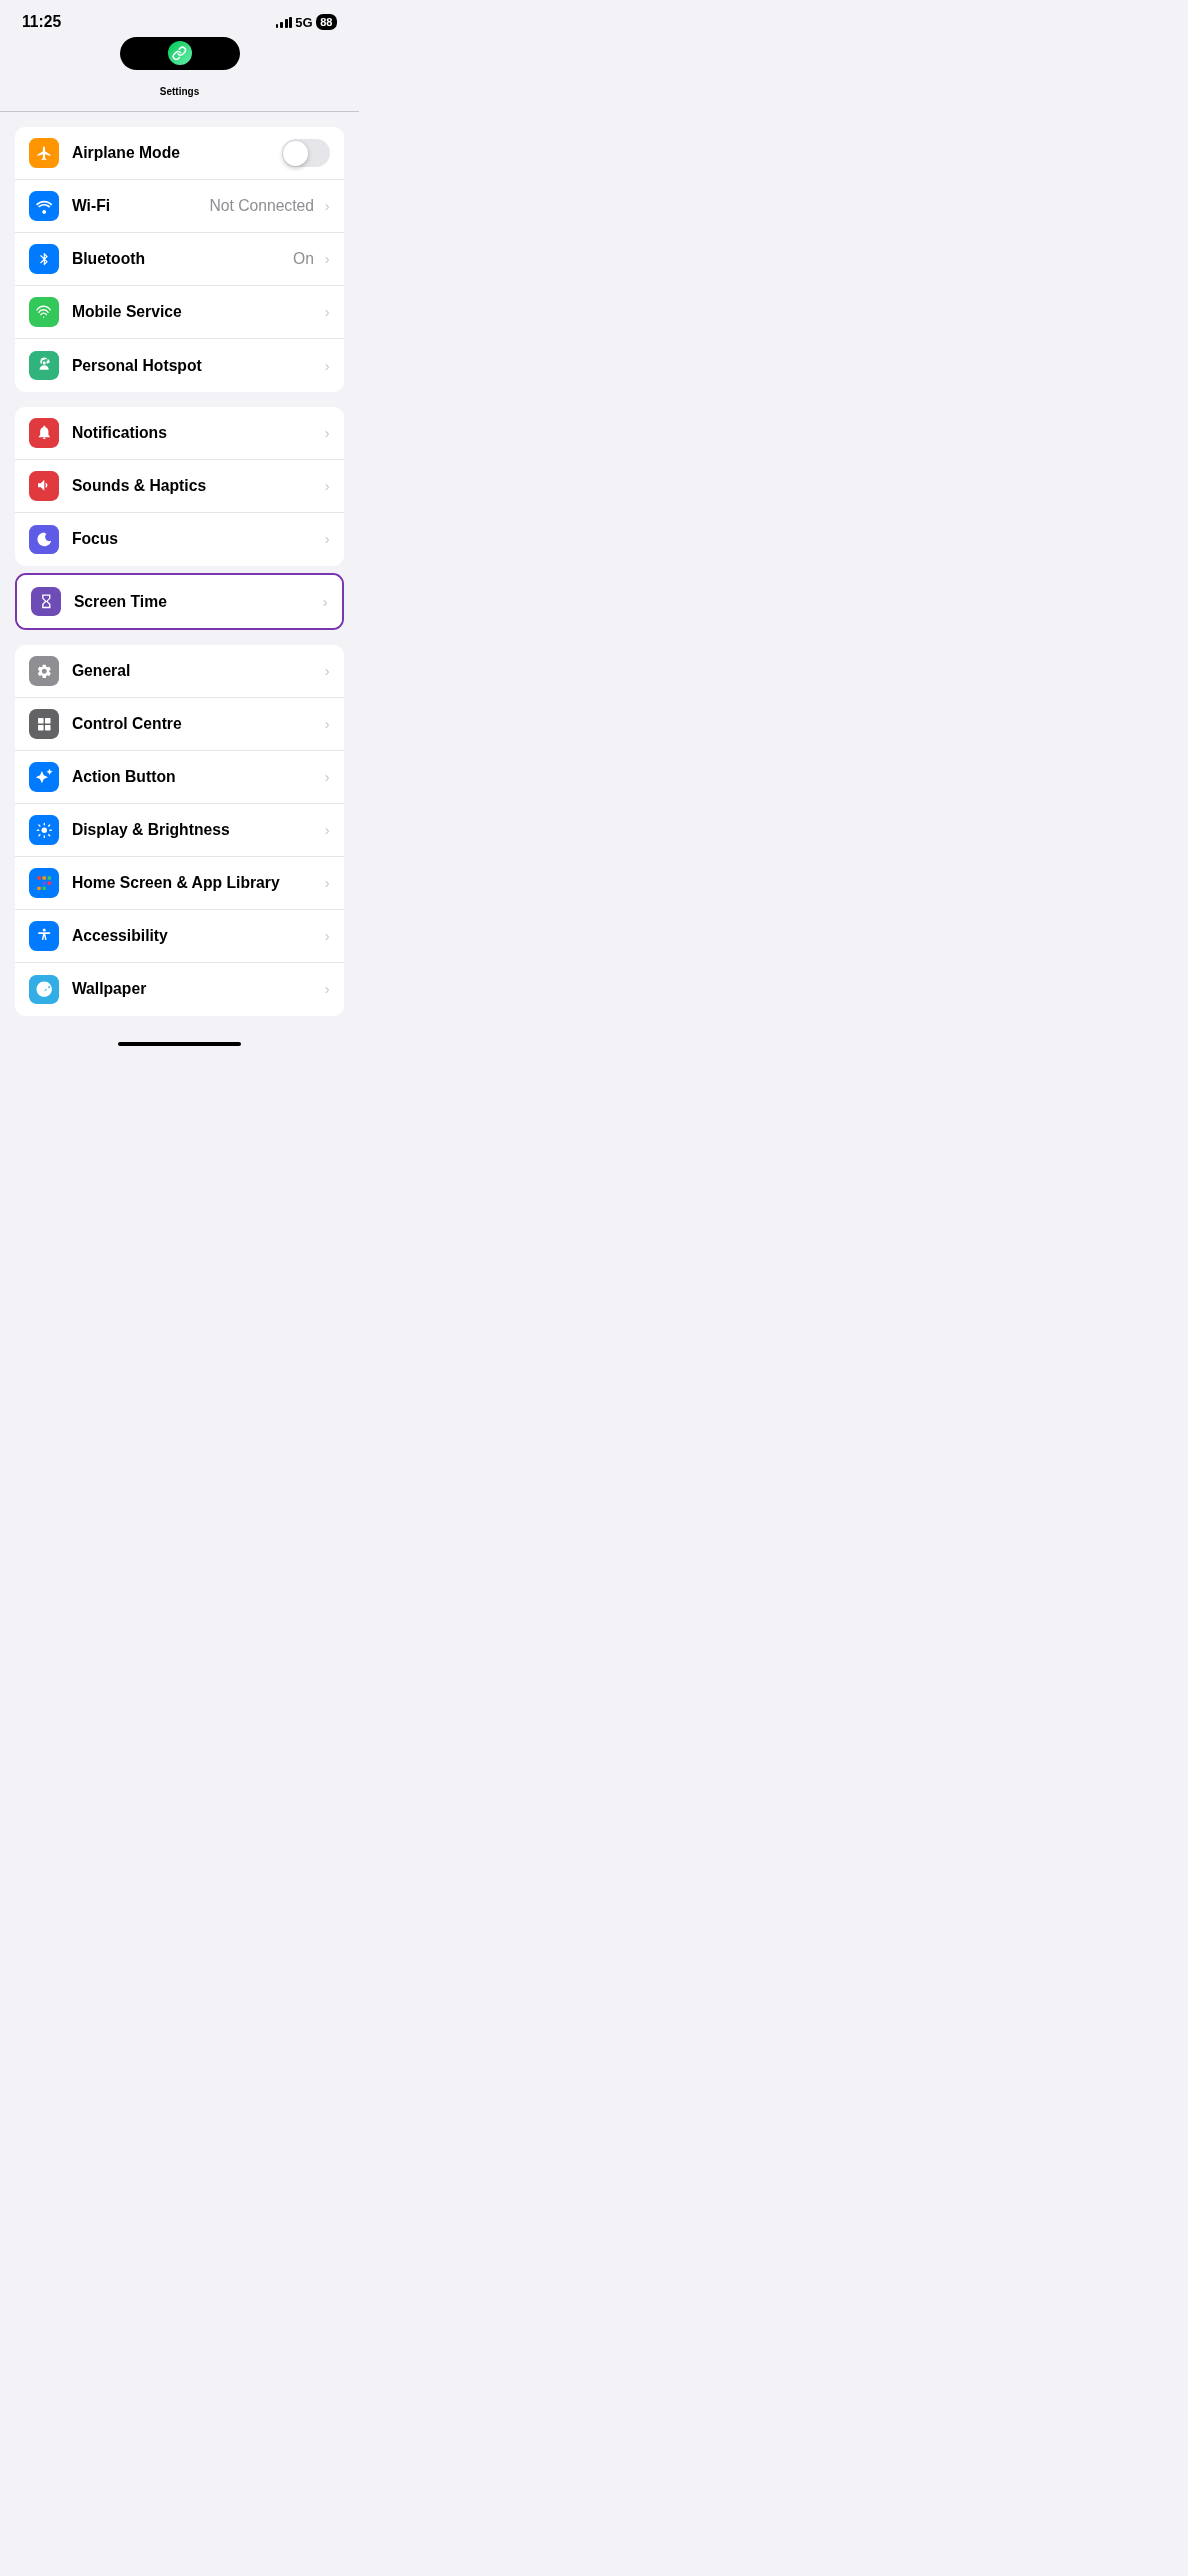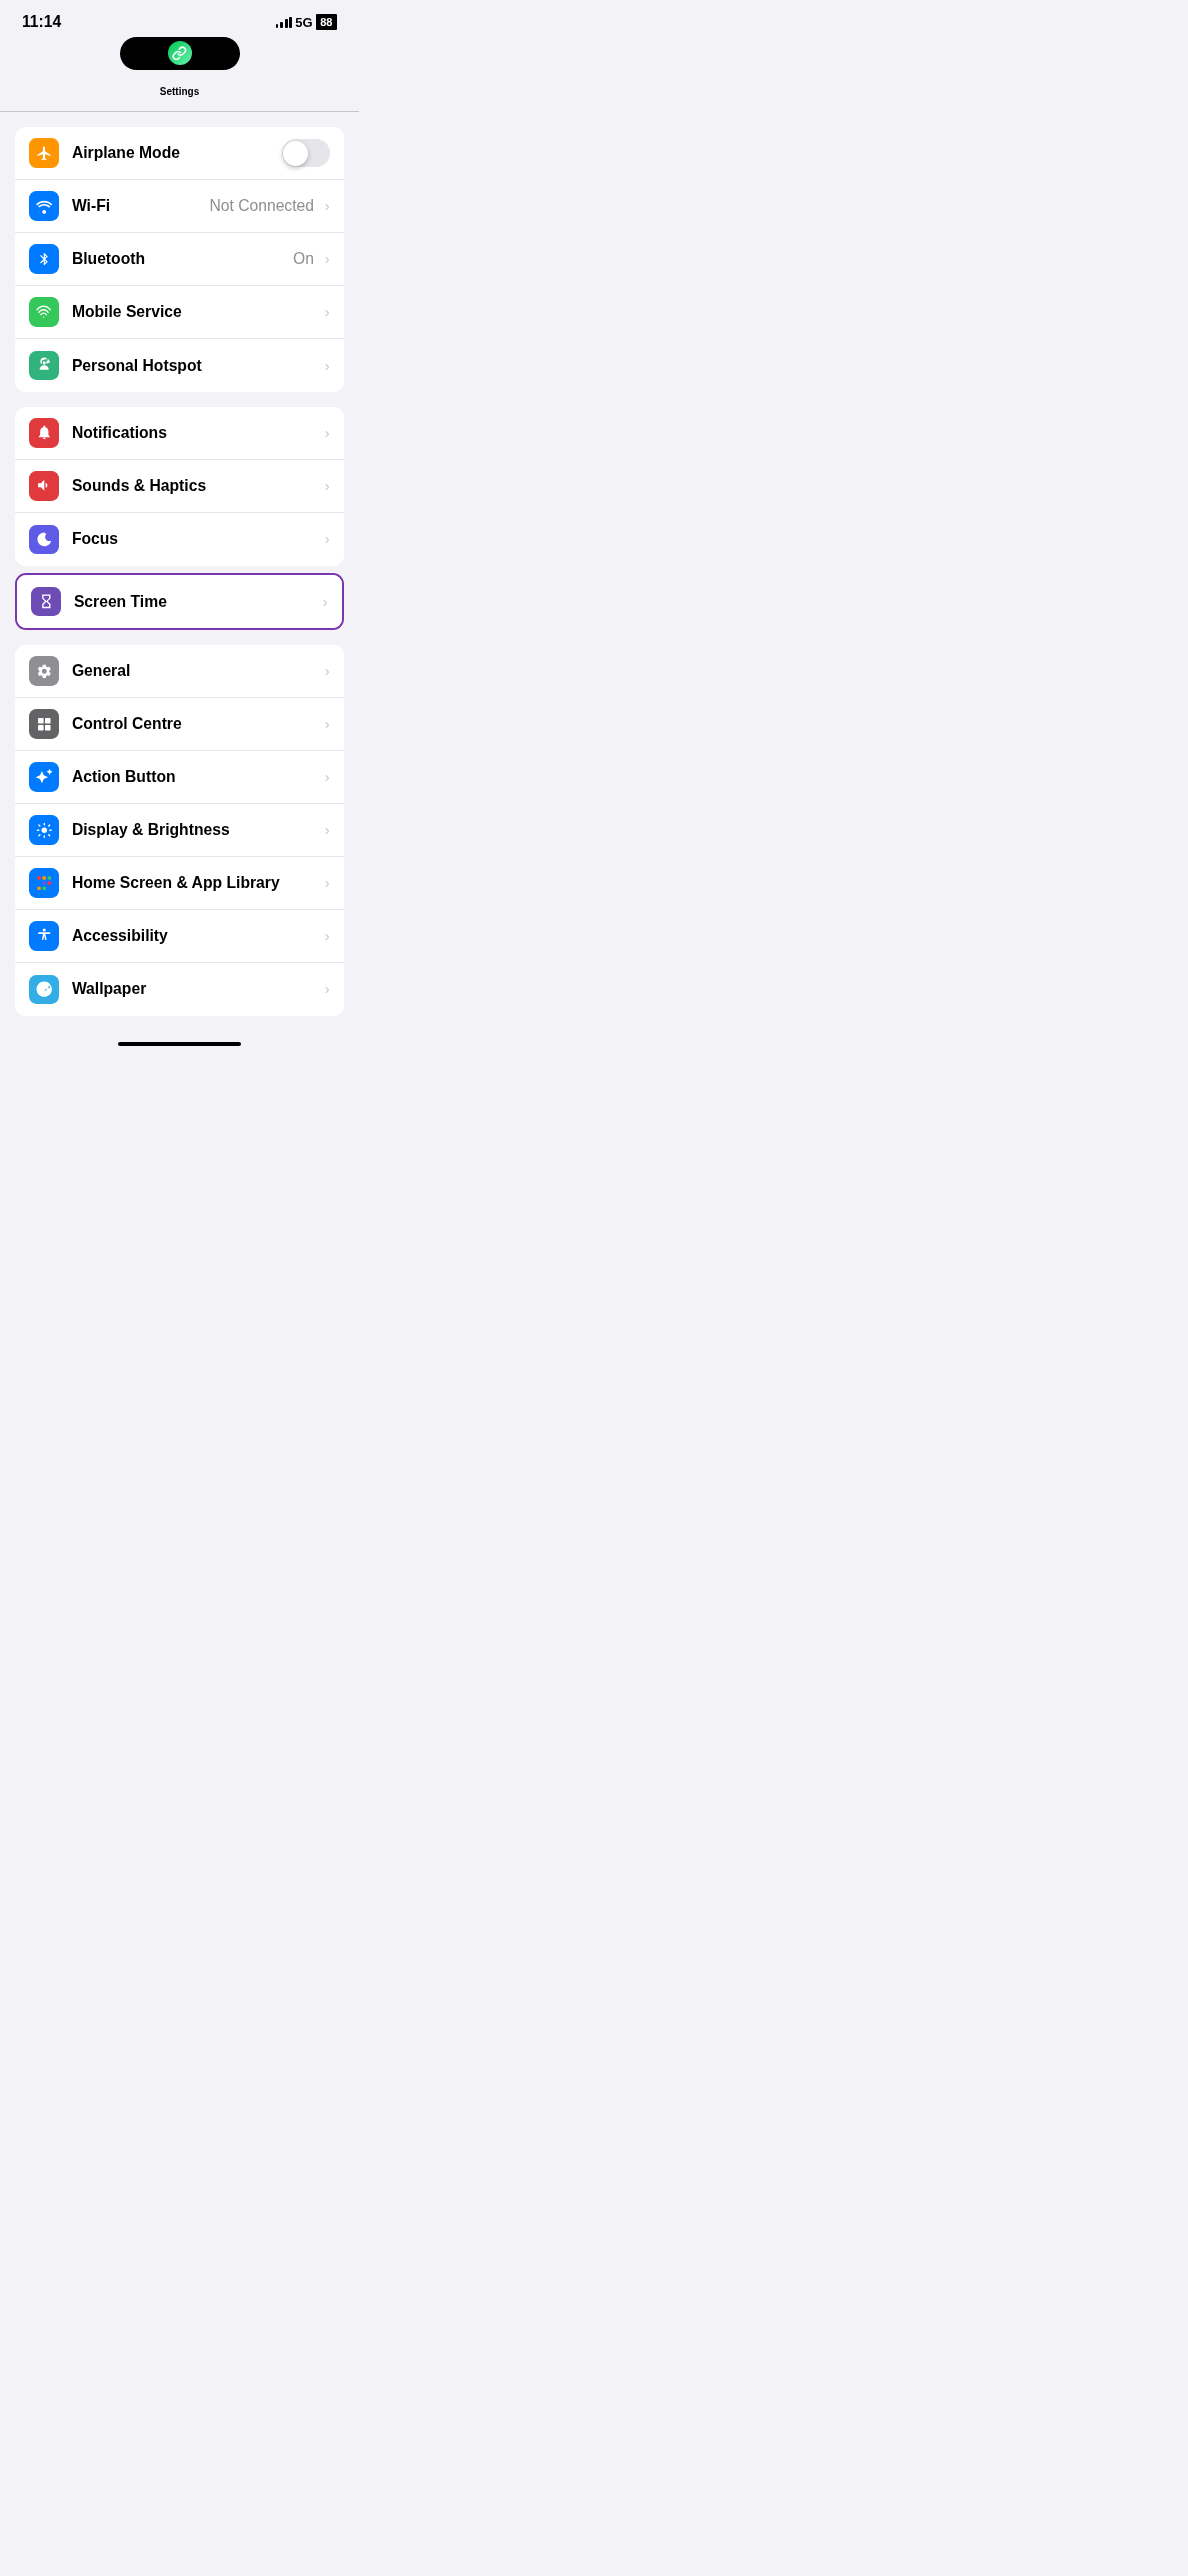--- a/index.html
+++ b/index.html
@@ -62,21 +62,21 @@
       align-items: center;
       gap: 1.8px;
     }
 
     .battery-badge {
       background: #000;
       color: #fff;
       font-size: 11px;
       font-weight: 700;
       padding: 1.8px 4.6px;
-      border-radius: 1px;
+      border-radius: 7px;
     }
 
     
     .dynamic-island-area {
       display: flex;
       justify-content: center;
       margin-bottom: 3.7px;
     }
 
     .dynamic-island {
@@ -219,21 +219,21 @@
       width: 123px;
       height: 4.6px;
       background: #000;
       border-radius: 2.8px;
     }
   </style>
 </head>
 <body>
 
 <div class="status-bar">
-  <span class="status-time">11:14</span>
+  <span class="status-time">11:25</span>
   <div class="status-right">
     <div class="signal-bars">
       <span></span>
         <span></span>
         <span></span>
         <span></span>
     </div>
     <span class="network-text">5G</span>
     <div class="battery-container">
       <span class="battery-badge">88</span>

